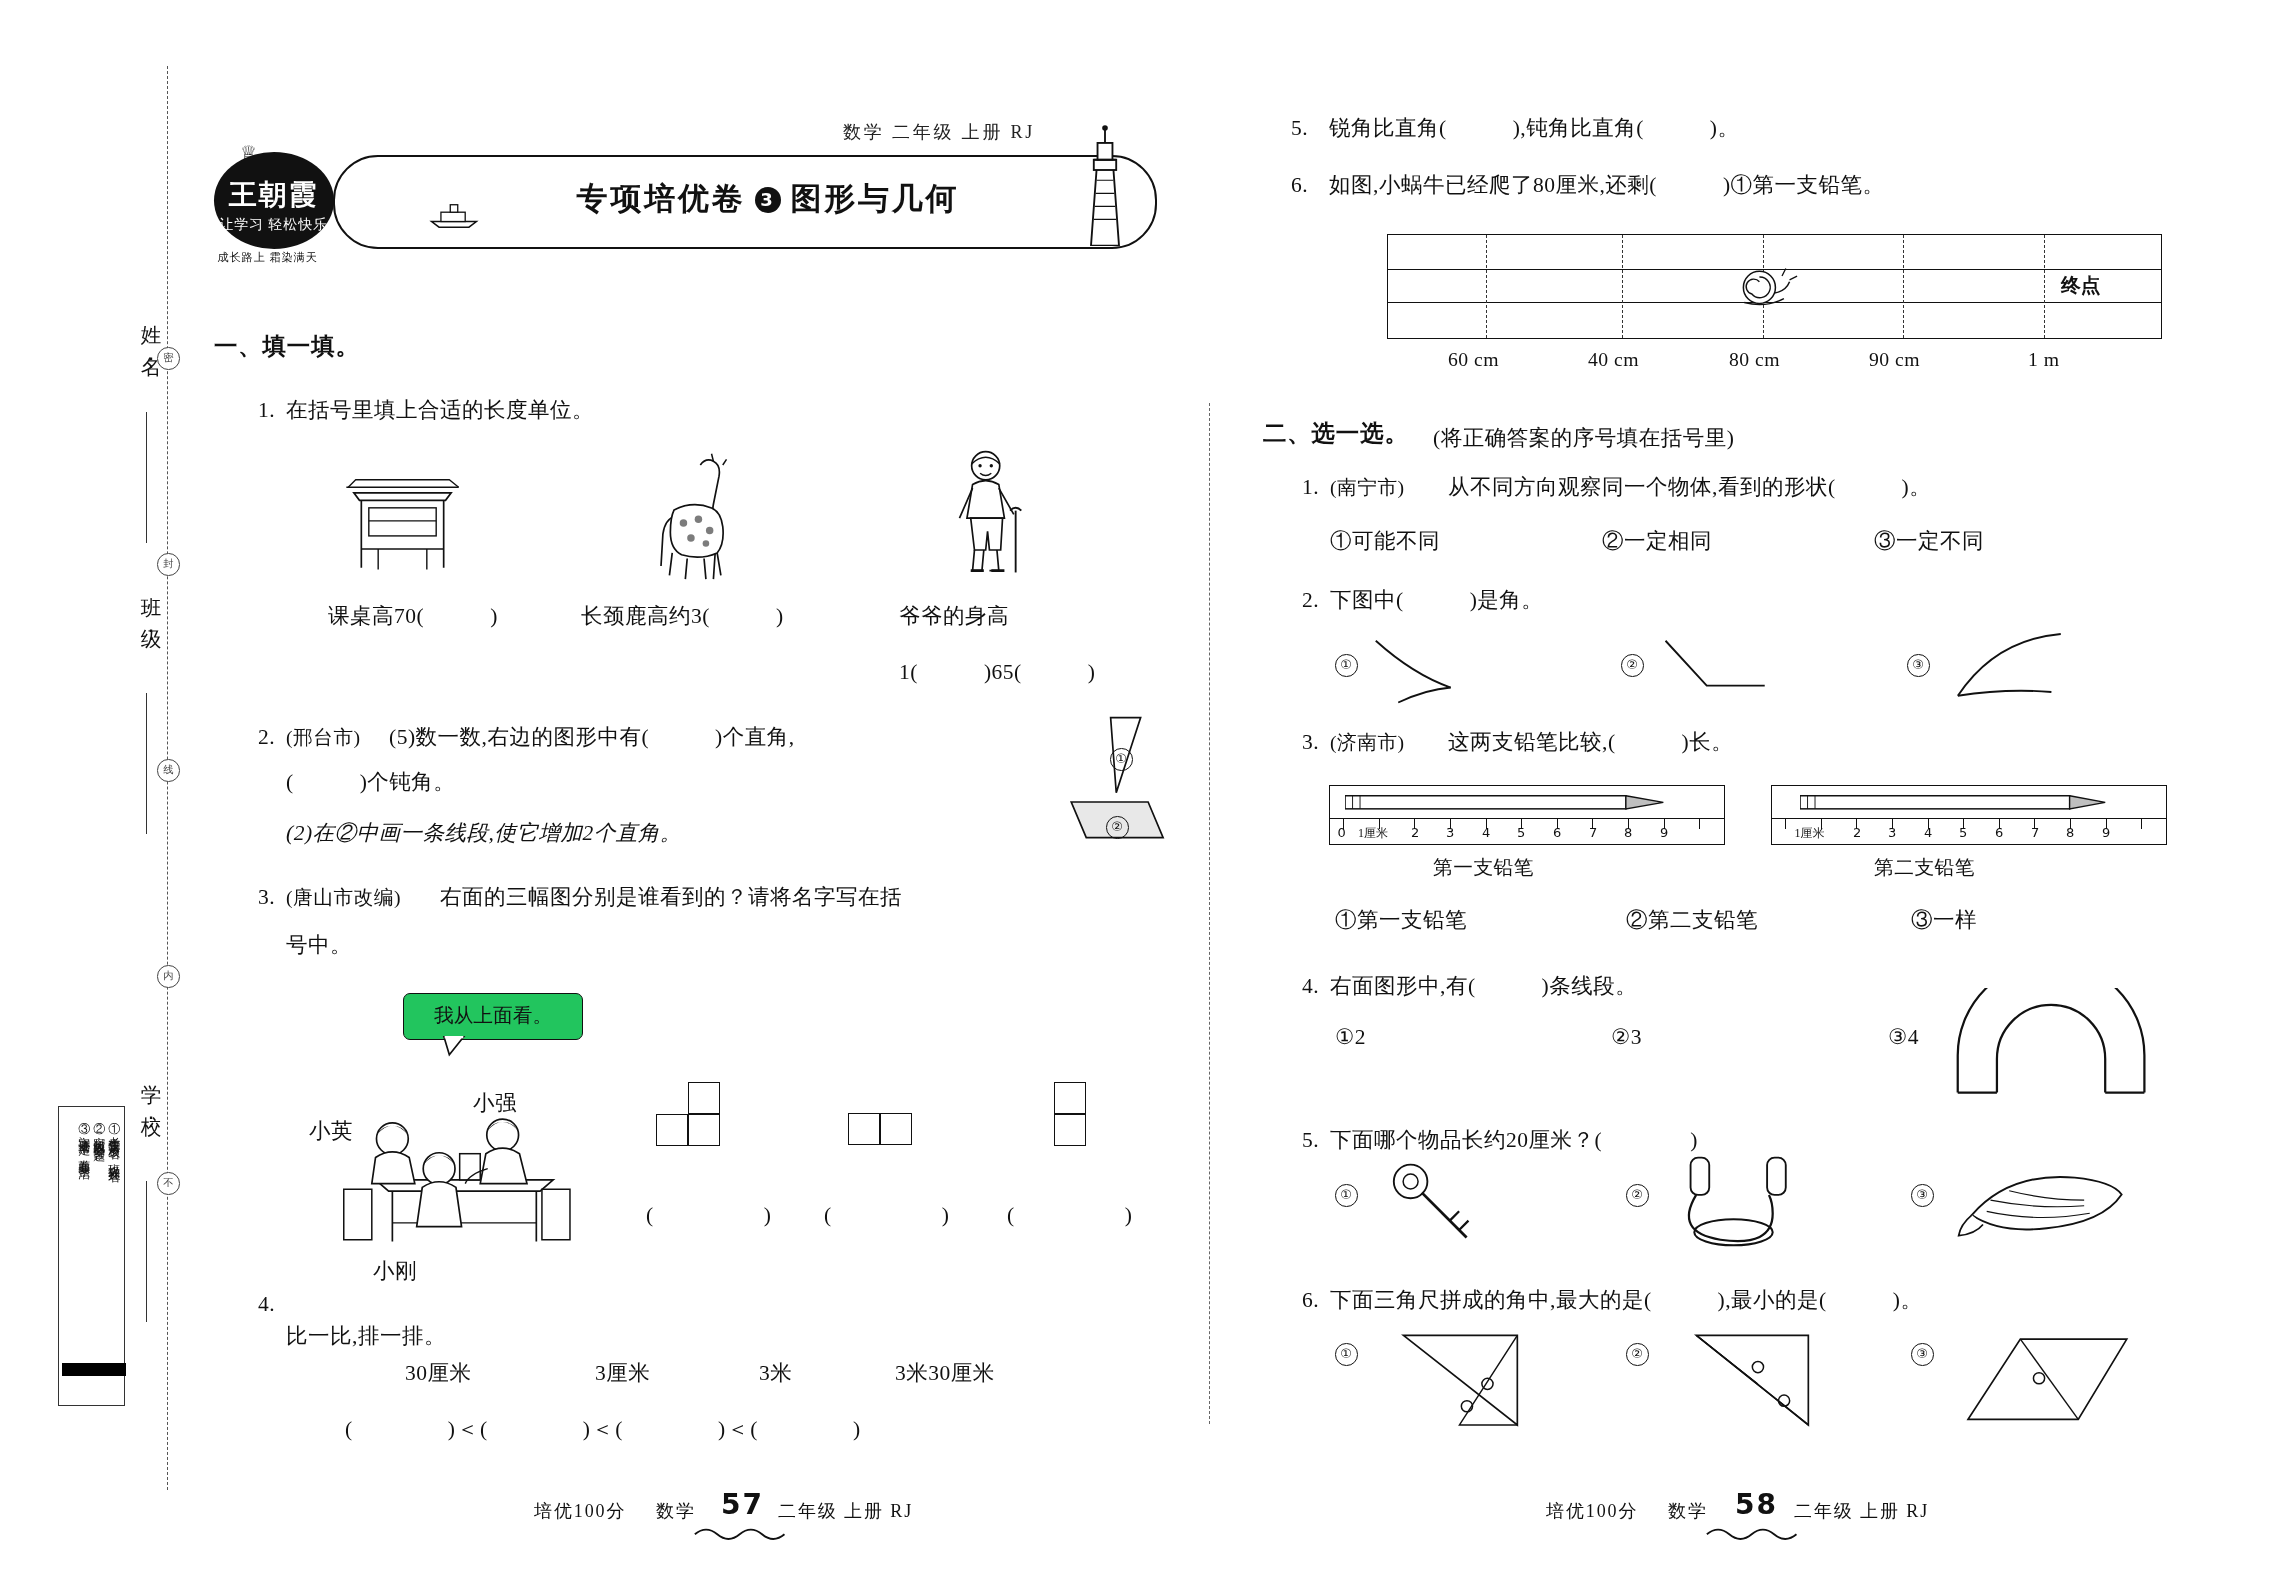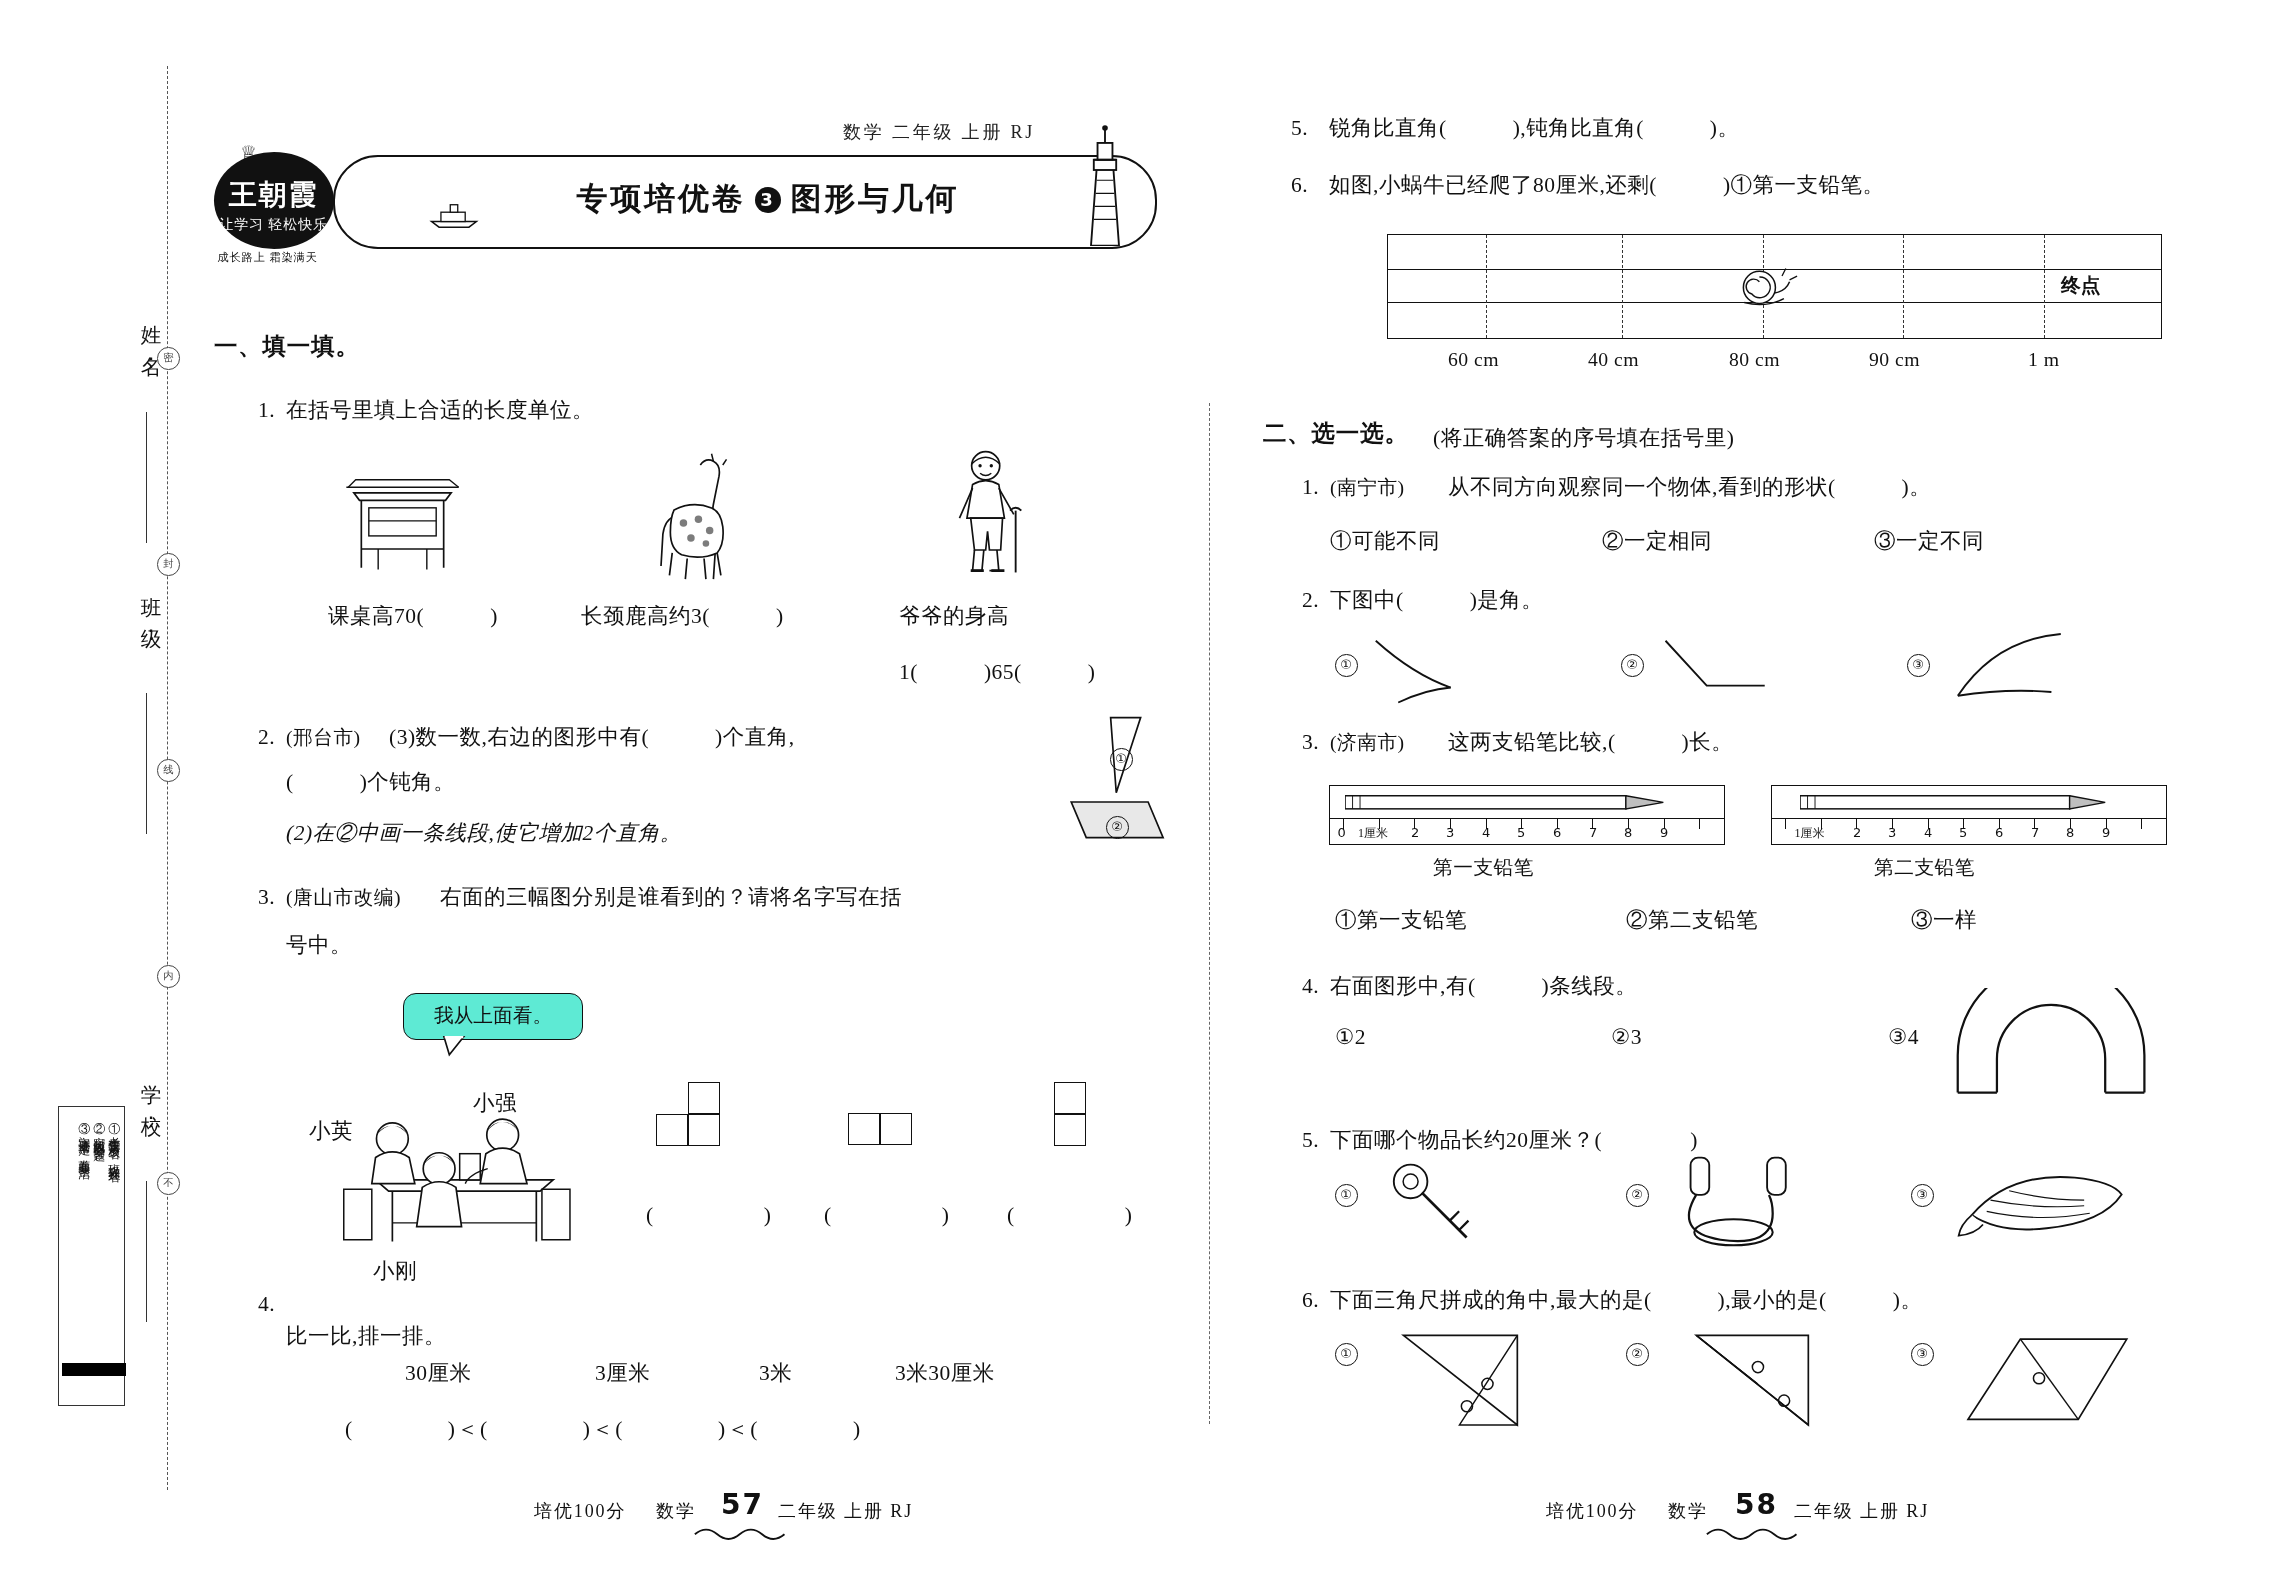--- a/index.html
+++ b/index.html
@@ -210,38 +210,38 @@
     <path d="M78 70 q6 -6 12 0" fill="none" stroke="#111" stroke-width="2"></path>
   </svg>
 
   <div class="q" style="left:328px;top:600px;">课桌高70(　　　)</div>
   <div class="q" style="left:581px;top:600px;">长颈鹿高约3(　　　)</div>
   <div class="q" style="left:899px;top:600px;">爷爷的身高</div>
   <div class="q" style="left:899px;top:656px;">1(　　　)65(　　　)</div>
 
   <div class="q" style="left:258px;top:721px;">2.</div>
   <div class="q city" style="left:286px;top:723px;">(邢台市)</div>
-  <div class="q" style="left:389px;top:721px;">(3)数一数,右边的图形中有(　　　)个直角,</div>
+  <div class="q" style="left:389px;top:721px;">(5)数一数,右边的图形中有(　　　)个直角,</div>
   <div class="q" style="left:286px;top:766px;">(　　　)个钝角。</div>
   <div class="q" style="left:286px;top:817px;font-style:italic;">(2)在②中画一条线段,使它增加2个直角。</div>
 
   <svg class="draw" style="left:998px;top:712px;width:169px;height:150px;" viewBox="0 0 180 160">
     <path d="M120 6 L152 6 L126 86 Z" fill="#fff" stroke="#111" stroke-width="1.8"></path>
     <path d="M78 96 L160 96 L176 134 L94 134 Z" fill="#e8e8e8" stroke="#111" stroke-width="1.8"></path>
   </svg>
   <div class="q" style="left:1110px;top:740px;"><span class="circ">①</span></div>
   <div class="q" style="left:1106px;top:808px;"><span class="circ">②</span></div>
 
   <div class="q" style="left:258px;top:881px;">3.</div>
   <div class="q city" style="left:286px;top:883px;">(唐山市改编)</div>
   <div class="q" style="left:440px;top:881px;">右面的三幅图分别是谁看到的？请将名字写在括</div>
   <div class="q" style="left:286px;top:929px;">号中。</div>
 
-  <div class="draw" style="left:403px;top:993px;width:178px;height:45px;border:1.7px solid #111;border-radius:13px;
-              font-size:19.7px;text-align:center;line-height:43px;background:#5eead4;">
+  <div class="draw" style="left:403px;top:993px;width:178px;height:45px;border:1.7px solid #111;border-radius:7px;
+              font-size:19.7px;text-align:center;line-height:43px;background:#22c55e;">
     <span>我从上面看。</span>
   </div>
   <svg class="draw" style="left:440px;top:1036px;width:28px;height:20.6px;" viewBox="0 0 30 22">
     <path d="M4 0 L26 0 L10 20 Z" fill="#fff" stroke="#111" stroke-width="1.8"></path>
     <path d="M5 1 L25 1" stroke="#fff" stroke-width="3"></path>
   </svg>
 
   <svg class="draw" style="left:319px;top:1049px;width:272px;height:215px;" viewBox="0 0 290 230">
 
     <path d="M60 140 H250 L236 152 H74 Z" fill="#fff" stroke="#111" stroke-width="1.8"></path>

